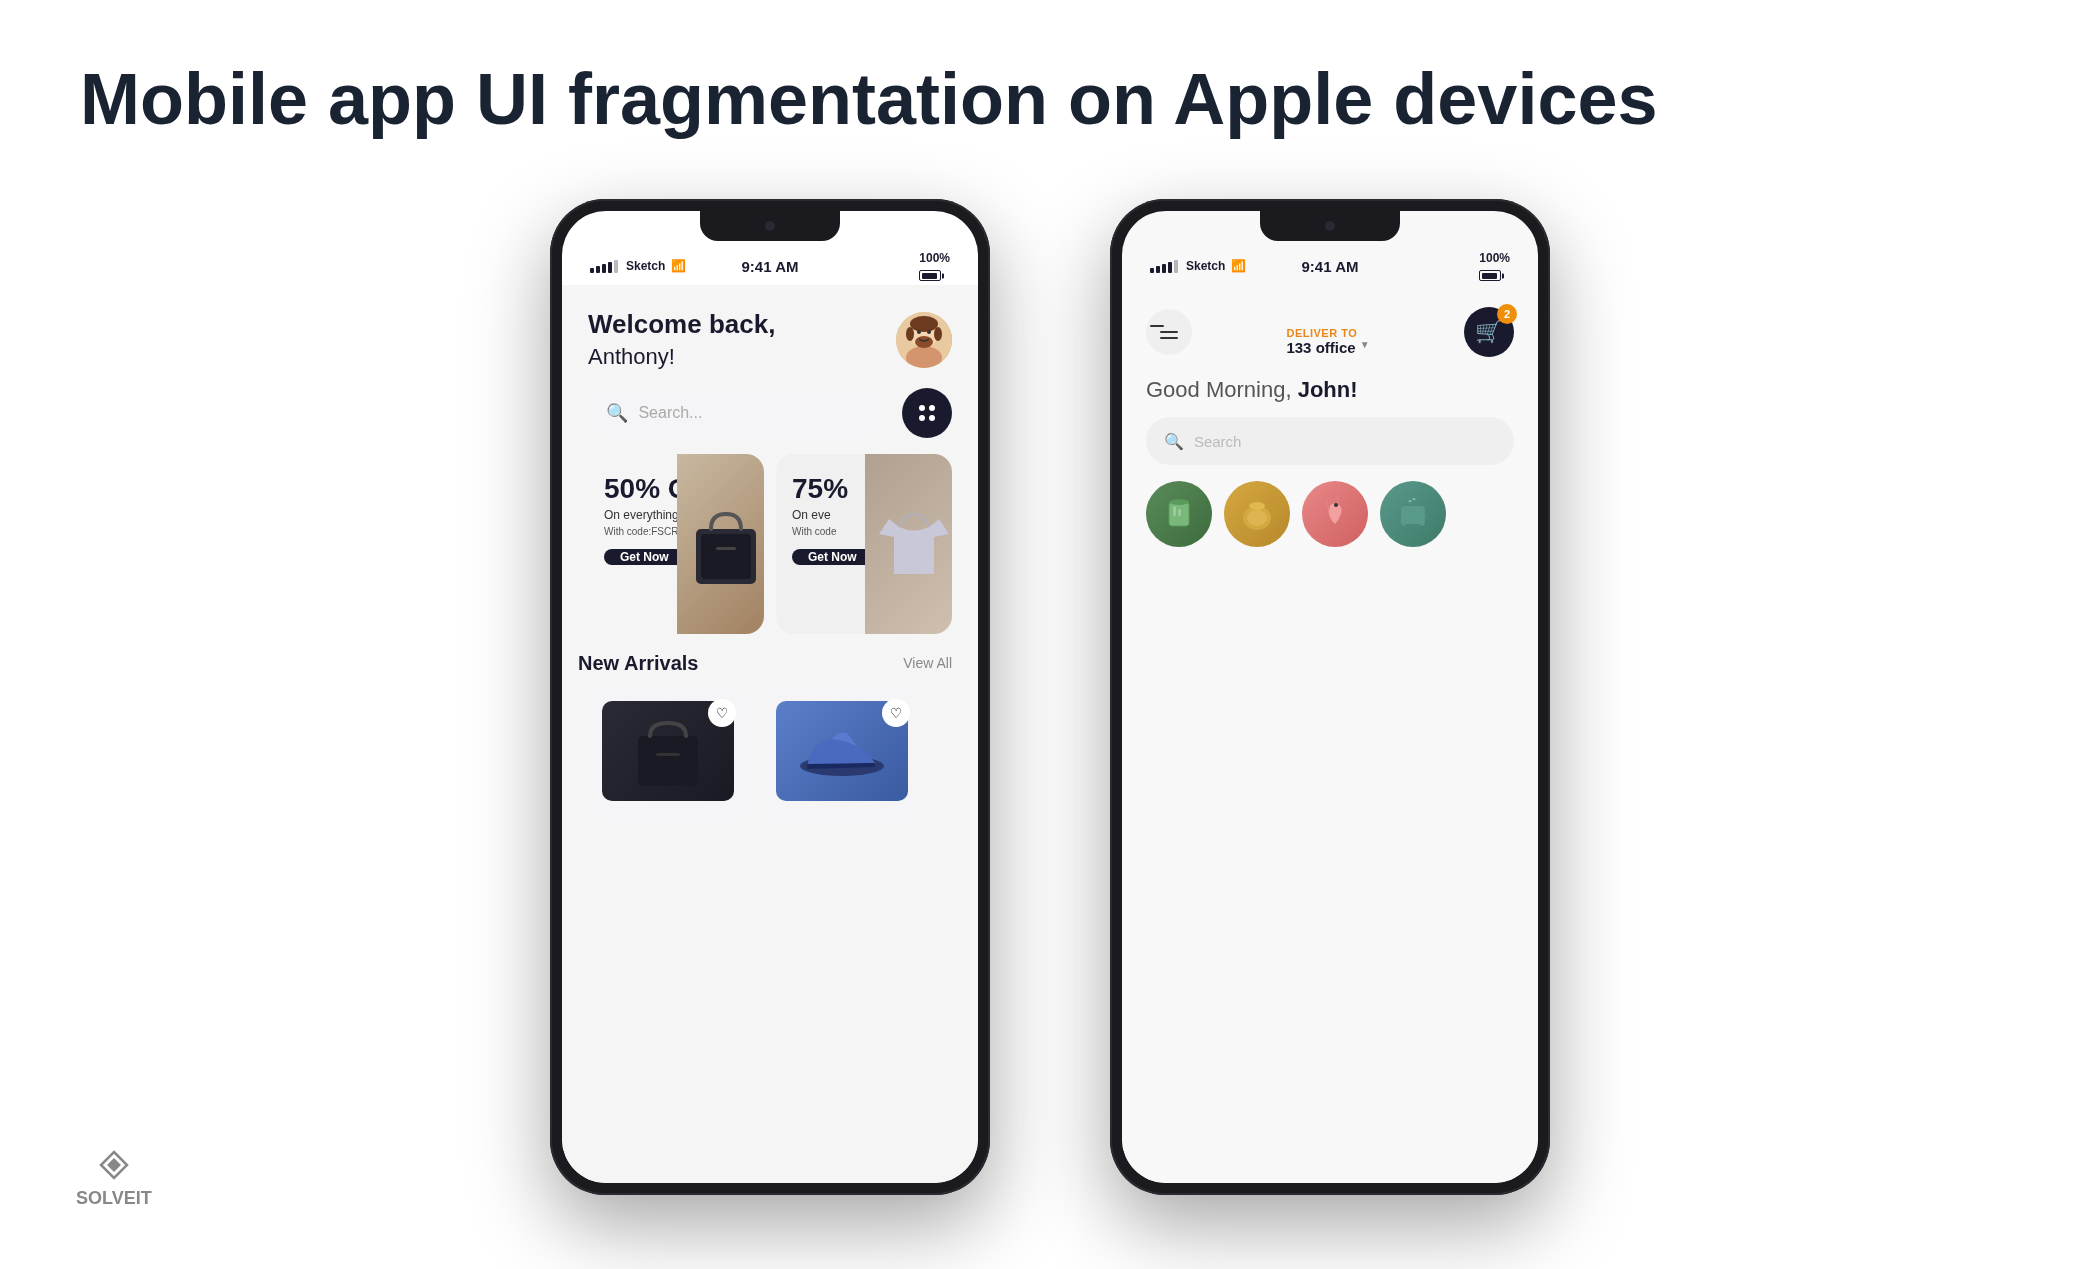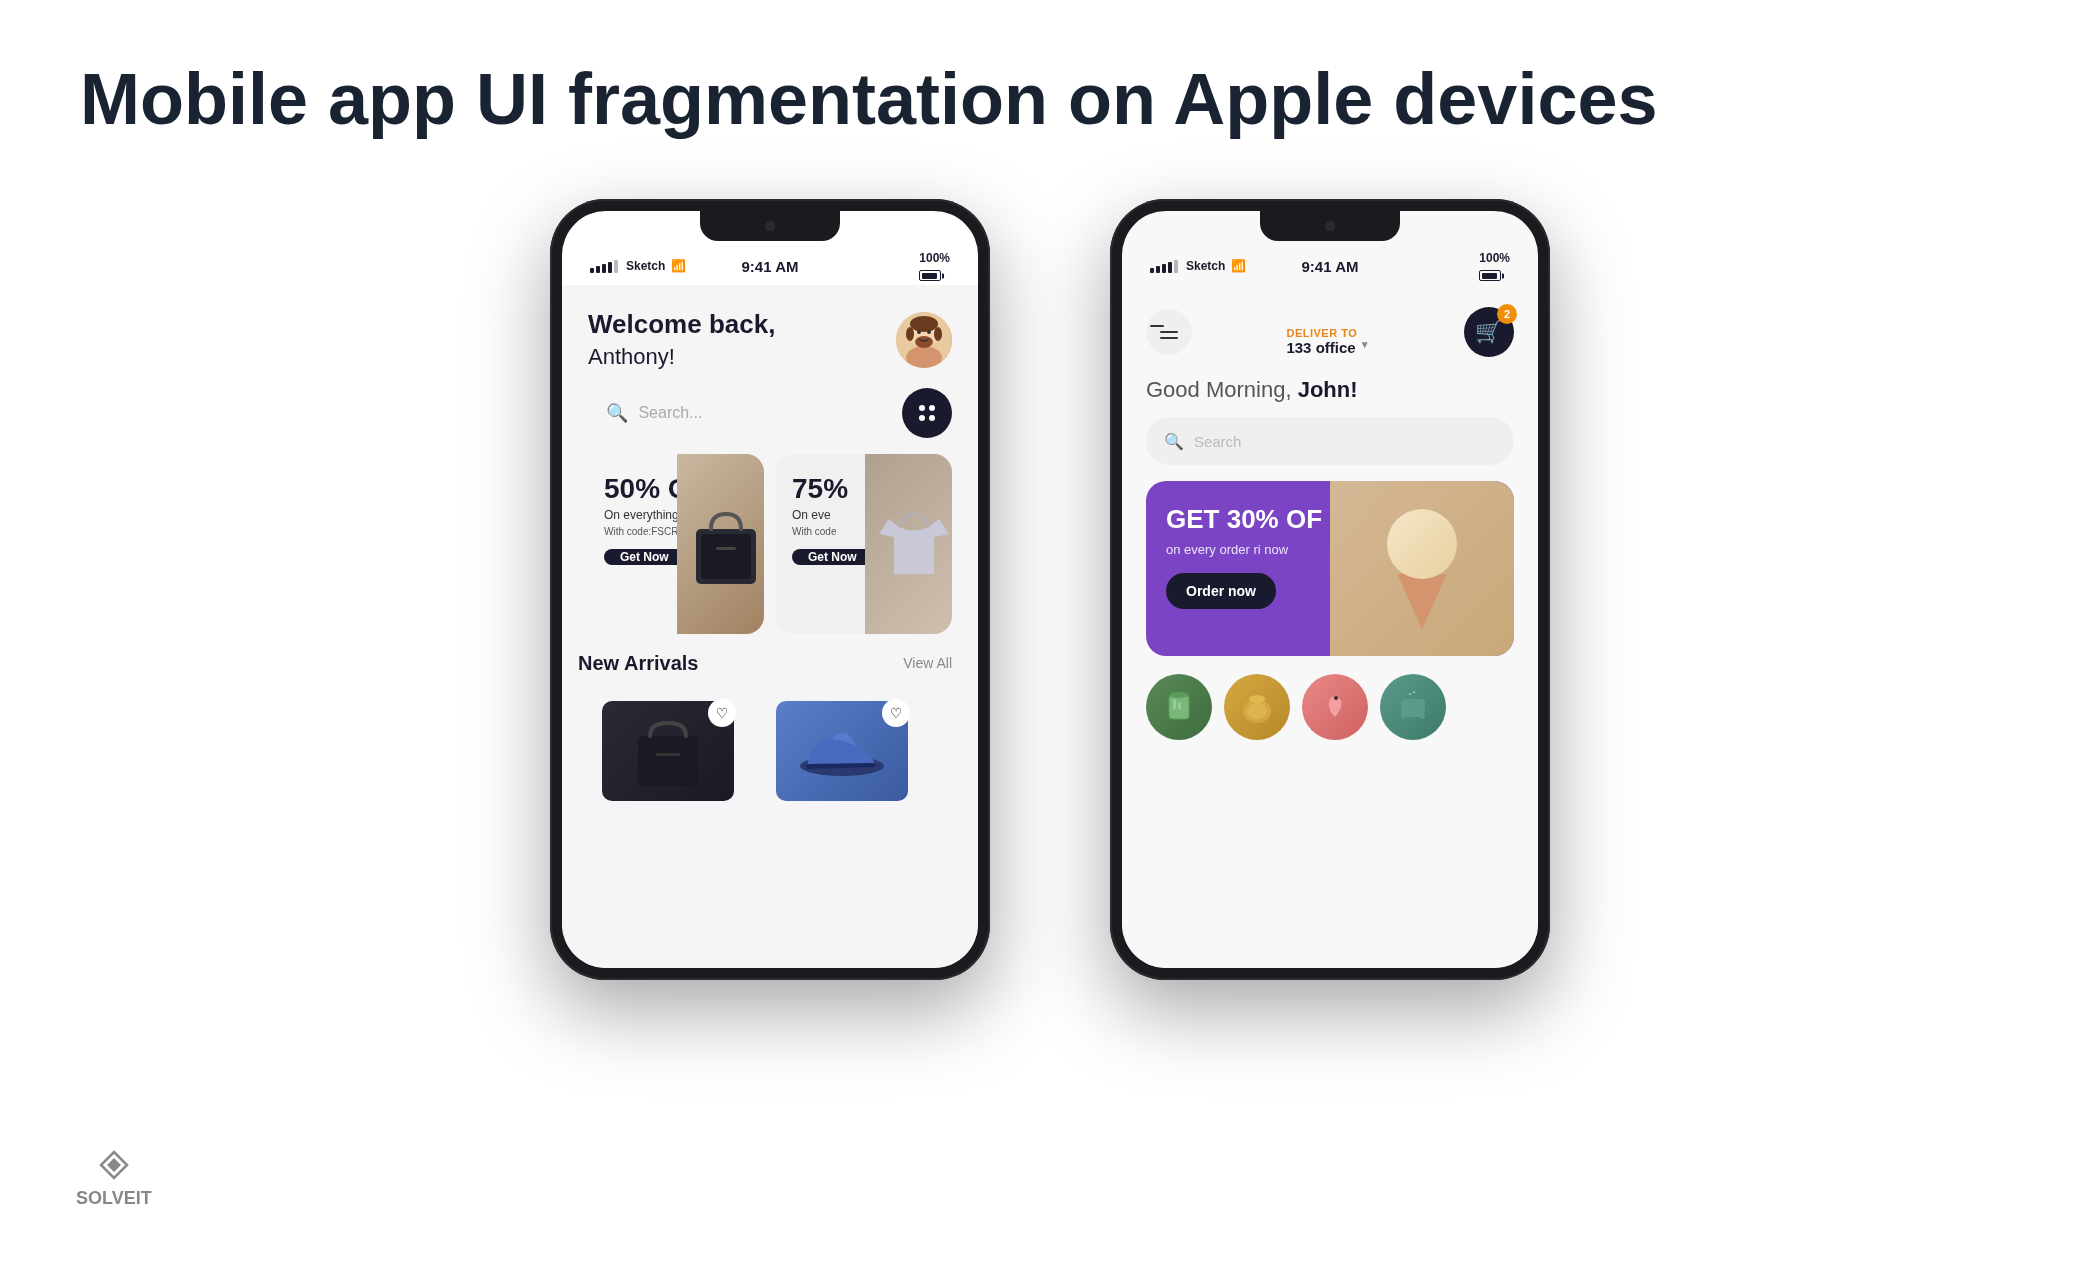--- a/index.html
+++ b/index.html
@@ -27,21 +27,21 @@
       display: flex;
       justify-content: center;
       align-items: flex-start;
       gap: 120px;
       padding-top: 20px;
     }
 
     
     .phone-frame {
       width: 440px;
-      height: 781px;
+      height: 996px;
       background: #1a1a1f;
       border-radius: 55px;
       position: relative;
       box-shadow: 0 30px 80px rgba(0,0,0,0.35), inset 0 0 0 2px #2a2a30;
       overflow: hidden;
       flex-shrink: 0;
     }
 
     
     .phone-frame::before {
@@ -890,33 +890,20 @@
 
         <div class="phone2-greeting">
           <span>Good Morning, </span><strong>John!</strong>
         </div>
 
         <div class="phone2-search">
           <span class="phone2-search-icon">🔍</span>
           <span class="phone2-search-text">Search</span>
         </div>
 
-        <div class="promo-banner">
-          <div class="promo-title">GET 30% OF</div>
-          <div class="promo-subtitle">on every order ri now</div>
-          <div class="order-now-btn">Order now</div>
-
-          
-          <div class="promo-image">
-            <div class="ice-cream">
-              <div class="ice-cream-scoop"></div>
-              <div class="ice-cream-cone"></div>
-            </div>
-          </div>
-        </div>
 
 
         <div class="categories-row">
           <div class="category-item">
             <div class="category-circle cat-green">
               <svg width="40" height="40" viewBox="0 0 40 40">
                 <rect x="10" y="8" width="20" height="24" rx="3" fill="#7ab87a" stroke="#5a9a5a" stroke-width="1"></rect>
                 <ellipse cx="20" cy="8" rx="10" ry="3" fill="#5a9a5a"></ellipse>
                 <rect x="14" y="12" width="3" height="10" rx="1.5" fill="#9aca9a"></rect>
                 <rect x="19" y="15" width="3" height="7" rx="1.5" fill="#9aca9a"></rect>

